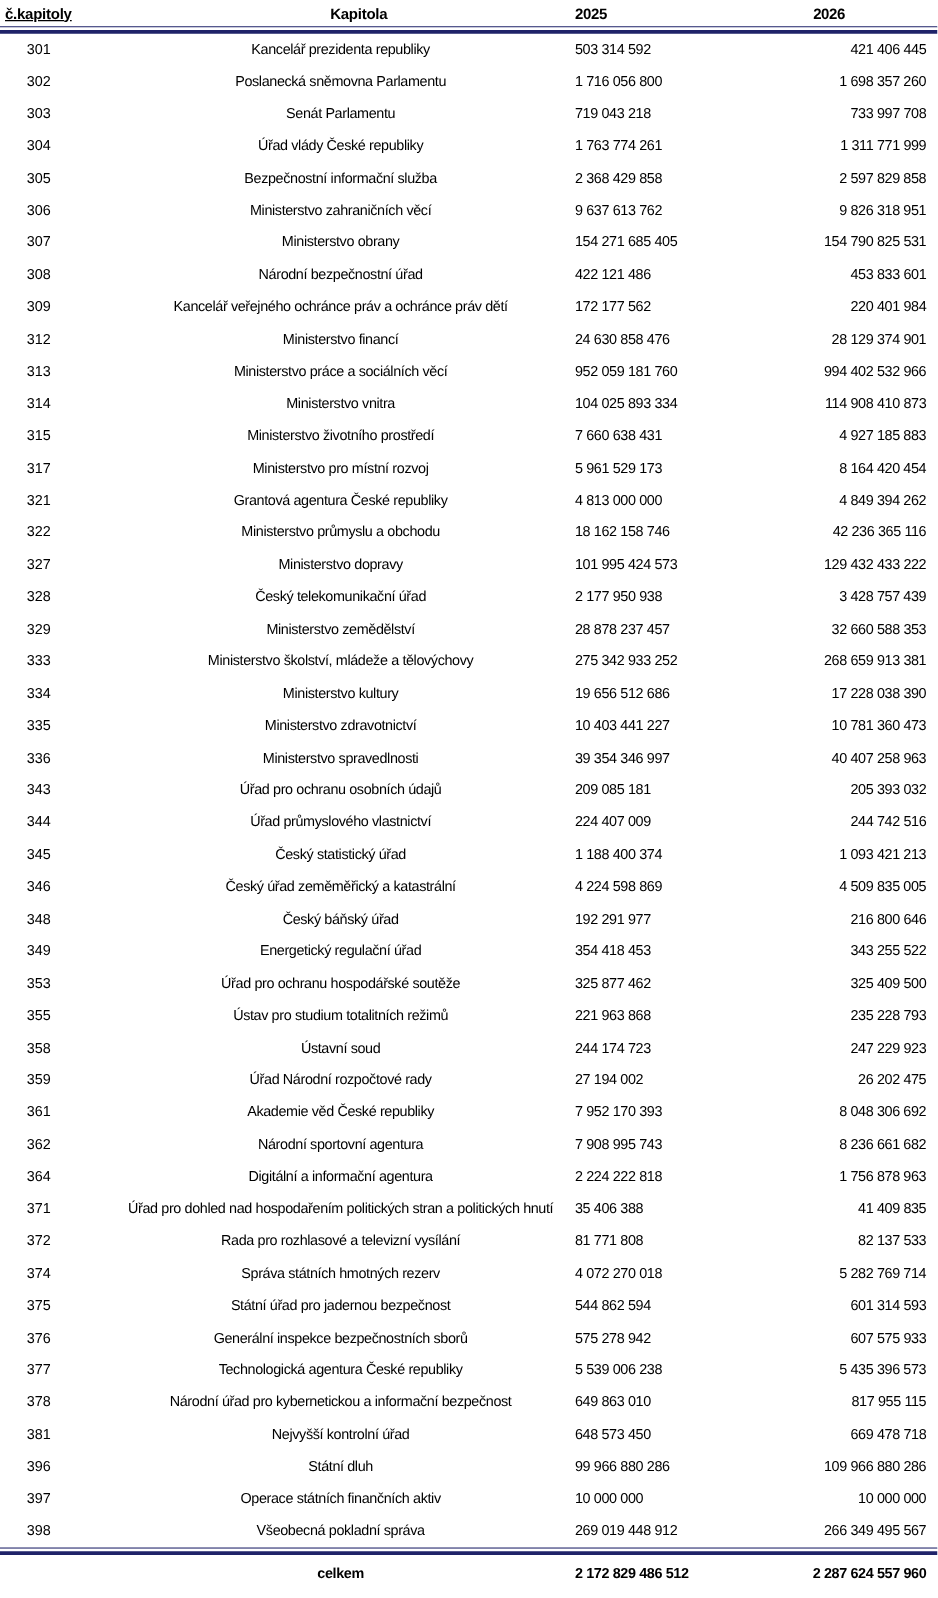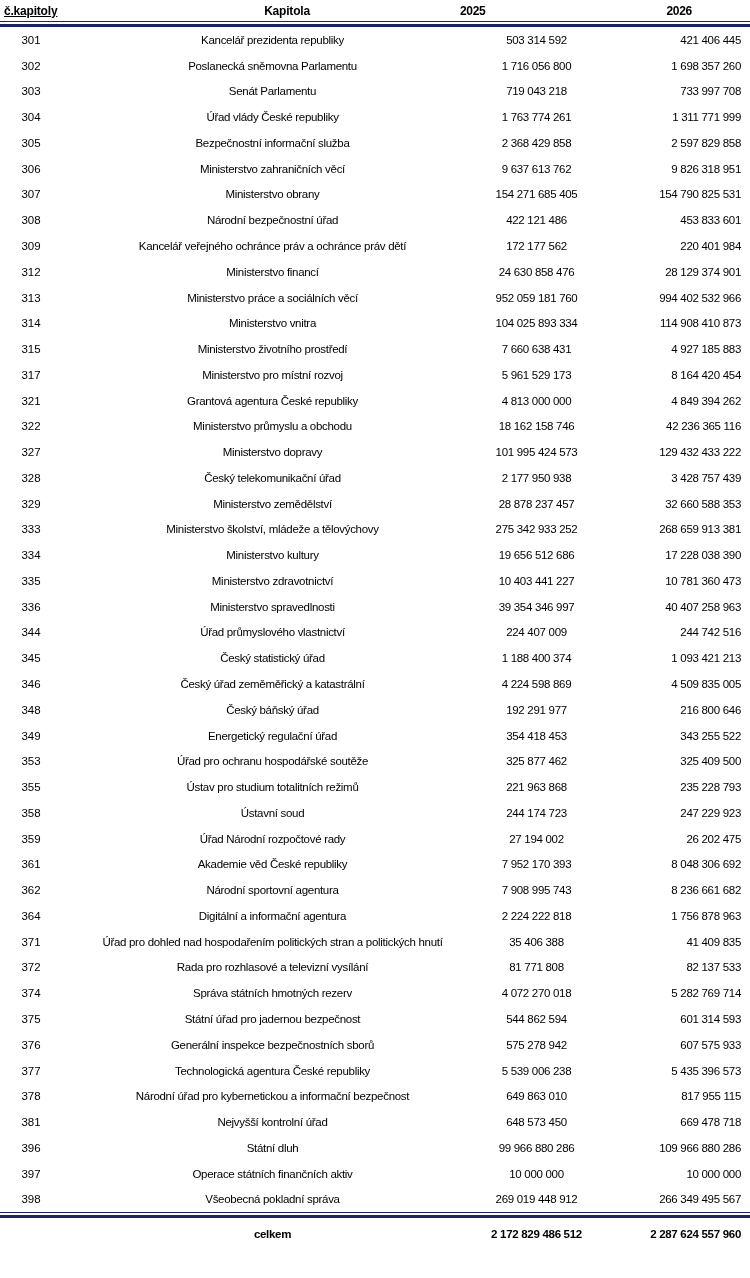--- a/index.html
+++ b/index.html
@@ -11,27 +11,27 @@
   html,body{background:var(--bg-color);}
   body{
     width:750px;height:1278px;overflow:hidden;
     font-family:"Liberation Sans","DejaVu Sans",sans-serif;
     color:var(--text-color);
   }
   .doc{width:750px;}
   .row{display:flex;align-items:center;width:750px;}
   .c1{width:62px;flex:0 0 62px;text-align:center;}
   .c2{width:398px;flex:0 0 398px;padding-left:23px;text-align:center;white-space:nowrap;overflow:visible;letter-spacing:-0.3px;}
-  .c3{width:153px;flex:0 0 153px;text-align:center;white-space:nowrap;letter-spacing:-0.3px;}
+  .c3{width:153px;flex:0 0 153px;text-align:left;white-space:nowrap;letter-spacing:-0.3px;}
   .c4{width:137px;flex:0 0 137px;text-align:right;white-space:nowrap;padding-right:9px;letter-spacing:-0.3px;}
   .header{height:21px;font-weight:700;font-size:12px;letter-spacing:-0.2px;}
   .header .c1{text-align:left;padding-left:4px;text-decoration:underline;}
   .header .c2{text-align:center;padding-left:52px;letter-spacing:-0.2px;}
   .header .c3{text-align:left;padding-right:42px;}
-  .header .c4{text-align:right;padding-right:58px;}
+  .header .c4{text-align:right;padding-right:74px;}
   .rule{width:750px;}
   .rule .thin{height:1px;background:var(--rule-color);}
   .rule .gap{height:2px;background:var(--bg-color);}
   .rule .thick{height:3px;background:var(--rule-color);}
   .tbody .row{height:25.78px;font-weight:400;font-size:11.5px;}
   .footer{height:31px;font-weight:700;font-size:11.5px;}
 </style>
 </head>
 <body>
 
@@ -205,20 +205,26 @@
     <div class="c4">10 781 360 473</div>
   </div>
 
   <div class="row">
     <div class="c1">336</div>
     <div class="c2">Ministerstvo spravedlnosti</div>
     <div class="c3">39 354 346 997</div>
     <div class="c4">40 407 258 963</div>
   </div>
 
+  <div class="row">
+    <div class="c1">343</div>
+    <div class="c2">Úřad pro ochranu osobních údajů</div>
+    <div class="c3">209 085 181</div>
+    <div class="c4">205 393 032</div>
+  </div>
 
   <div class="row">
     <div class="c1">344</div>
     <div class="c2">Úřad průmyslového vlastnictví</div>
     <div class="c3">224 407 009</div>
     <div class="c4">244 742 516</div>
   </div>
 
   <div class="row">
     <div class="c1">345</div>

